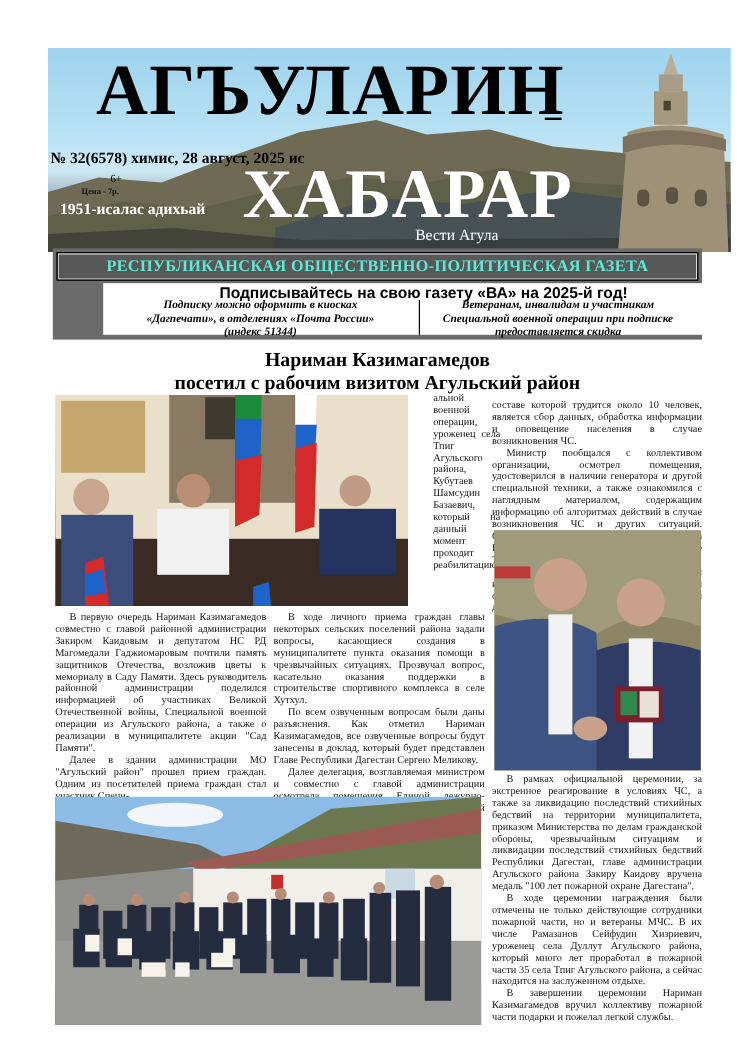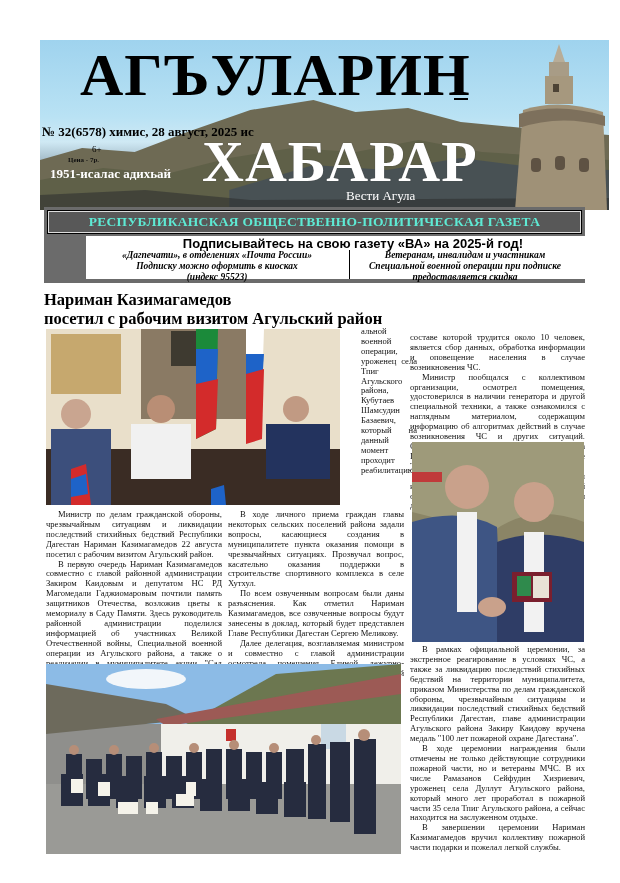--- a/index.html
+++ b/index.html
@@ -24,21 +24,21 @@
   .banner { position:absolute; left:3px; top:3px; width:533px; height:22px; background:#585858; border:1px solid #000; box-shadow: inset 0 0 0 1px #ddd; display:flex; align-items:center; justify-content:center; }
   .banner span { color:#5eead4; font-weight:bold; font-size:13.5px; letter-spacing:0.3px; }
   .subscribe { position:absolute; left:6px; top:29px; width:534px; height:43px; background:#fff;margin-left:36px; }
   .sub-head { position:absolute; left:0; top:0; width:100%; text-align:center; font-weight:bold; font-size:13px; font-family:"Liberation Sans", sans-serif; }
   .sub-col { position:absolute; top:14px; width:262px; text-align:center; font-style:italic; font-weight:bold; font-size:9.5px; line-height:11px; }
   .sub-left { left:0; }
   .sub-right { left:248px; }
   .sub-div { position:absolute; left:263px; top:14px; width:1px; height:29px; background:#000; }
 
   
-  .headline { position:absolute; left:44px; top:290px; width:541px; font-weight:bold; font-size:16.5px; line-height:19px; }
+  .headline { position:absolute; left:44px; top:290px; width:541px; text-align:center; font-weight:bold; font-size:16.5px; line-height:19px; }
 
   
   .photo { position:absolute; overflow:hidden; }
   .photo1 { left:46px; top:329px; width:294px; height:176px; background:linear-gradient(180deg,#efe6d4 0%,#d9cdb6 35%,#8a7a66 60%,#3b2e27 100%); }
   .photo2 { left:412px; top:442px; width:172px; height:200px; background:linear-gradient(180deg,#7f7a5c 0%,#9b9574 30%,#6c7247 55%,#545d3a 100%); }
   .photo3 { left:46px; top:664px; width:355px; height:190px; background:linear-gradient(180deg,#7fb2e4 0%,#c9dff2 20%,#8a8c7c 35%,#9c9c96 70%,#7b7b7b 100%); }
 
   
   .txt { position:absolute; font-size:8.6px; line-height:9.9px; text-align:justify; color:#111; }
   .txt p { margin:0; text-indent:12px; }
@@ -80,23 +80,23 @@
   <div class="subtitle">Вести Агула</div>
 </div>
 
 <div class="banner-wrap">
   <div class="banner">
     <span>РЕСПУБЛИКАНСКАЯ ОБЩЕСТВЕННО-ПОЛИТИЧЕСКАЯ ГАЗЕТА</span>
   </div>
   <div class="subscribe">
     <div class="sub-head">Подписывайтесь на свою газету «ВА» на 2025-й год!</div>
     <div class="sub-col sub-left">
+      <div>Подписку можно оформить в киосках</div>
       <div>«Дагпечати», в отделениях «Почта России»</div>
-      <div>Подписку можно оформить в киосках</div>
-      <div>(индекс 95523)</div>
+      <div>(индекс 51344)</div>
     </div>
     <div class="sub-div"></div>
     <div class="sub-col sub-right">
       <div>Ветеранам, инвалидам и участникам</div>
       <div>Специальной военной операции при подписке</div>
       <div>предоставляется скидка</div>
     </div>
   </div>
 </div>
 
@@ -128,21 +128,20 @@
     <polygon points="25,150 40,145 42,165 25,168" fill="#1e63c8"></polygon>
     <polygon points="165,160 178,156 180,176 165,176" fill="#1e63c8"></polygon>
   </svg>
 </div>
 
 <div class="txt narrow">
   <p class="noind">альной военной операции, уроженец села Тпиг Агульского района, Кубутаев Шамсудин Базаевич, который на данный момент проходит реабилитацию.</p>
 </div>
 
 <div class="txt col1">
-  <p>Министр по делам гражданской обороны, чрезвычайным ситуациям и ликвидации последствий стихийных бедствий Республики Дагестан Нариман Казимагамедов 22 августа посетил с рабочим визитом Агульский район.</p>
   <p>В первую очередь Нариман Казимагамедов совместно с главой районной администрации Закиром Каидовым и депутатом НС РД Магомедали Гаджиомаровым почтили память защитников Отечества, возложив цветы к мемориалу в Саду Памяти. Здесь руководитель районной администрации поделился информацией об участниках Великой Отечественной войны, Специальной военной операции из Агульского района, а также о реализации в муниципалитете акции "Сад Памяти".</p>
   <p>Далее в здании администрации МО "Агульский район" прошел прием граждан. Одним из посетителей приема граждан стал участник Специ-</p>
 </div>
 
 <div class="txt col2">
   <p>В ходе личного приема граждан главы некоторых сельских поселений района задали вопросы, касающиеся создания в муниципалитете пункта оказания помощи в чрезвычайных ситуациях. Прозвучал вопрос, касательно оказания поддержки в строительстве спортивного комплекса в селе Хутхул.</p>
   <p>По всем озвученным вопросам были даны разъяснения. Как отметил Нариман Казимагамедов, все озвученные вопросы будут занесены в доклад, который будет представлен Главе Республики Дагестан Сергею Меликову.</p>
   <p>Далее делегация, возглавляемая министром и совместно с главой администрации осмотрела помещения Единой дежурно-диспетчерской службы (ЕДДС). Основной функцией этой службы, в</p>
 </div>
 

